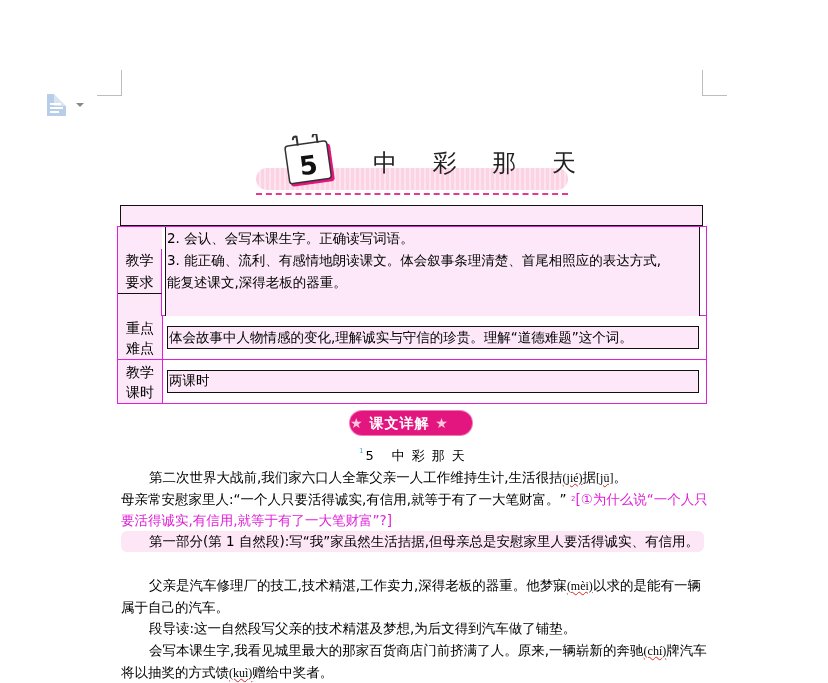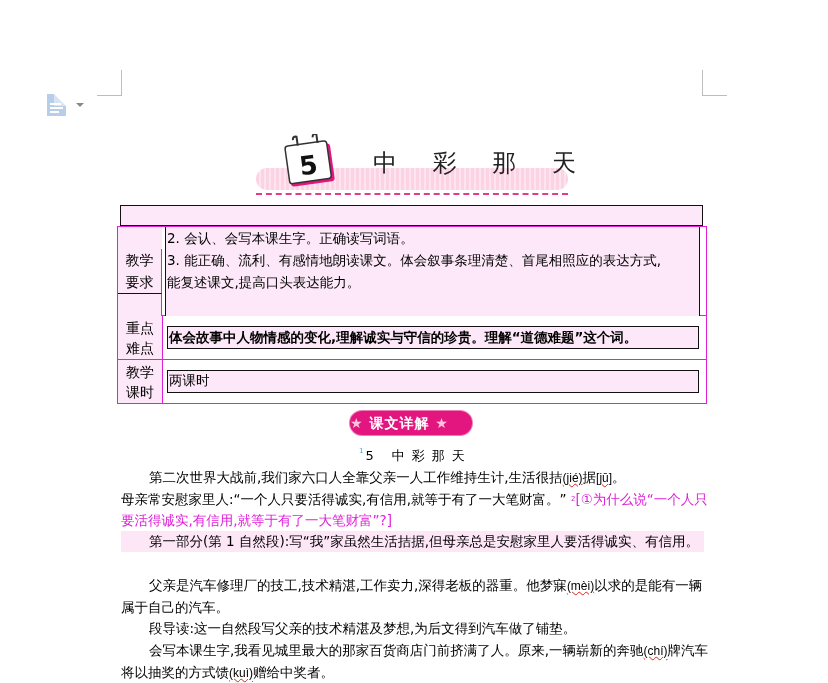--- a/index.html
+++ b/index.html
@@ -36,36 +36,36 @@
   .row1 .lbl-top { position:absolute; left:0; top:0; width:44px; height:22px; border-bottom:1px solid #111; background:#fce8f8; }
   .row1 .lbl-bot { position:absolute; left:0; top:66px; width:44px; height:23px; border-top:1px solid #111; background:#fce8f8; border-right:1px solid #e020d8; box-sizing:border-box; }
   .row1 .lbl-mid { position:absolute; left:0; top:22px; width:44px; height:44px; border-right:1px solid #e020d8; box-sizing:border-box; background:#fce8f8;
     font-size:14px; line-height:22px; text-align:center; }
   .row1 .content { position:absolute; left:47px; top:0; right:6px; height:89px; border:1px solid #111; border-top:none; border-bottom:none; background:#fce8f8;
     font-size:13.5px; line-height:22px; padding-left:1px; }
   .row2 { height:44px; }
   .row3 { height:43px; }
   .boxed { position:absolute; left:49px; right:7px; height:21px; border:1px solid #111; background:#fce8f8;
     font-size:13.5px; line-height:20px; padding-left:1px; white-space:nowrap; }
-  .row2 .boxed { top:10px;font-weight:bold; }
+  .row2 .boxed { top:10px; }
   .row3 .boxed { top:10px;font-family:Liberation Serif, serif; }
 
   
   .badge { position:absolute; left:350px; top:411px; width:122px; height:24px; background:#e3157e; border-radius:12px;
     box-shadow:0 0 0 1px #f07ab5; color:#fff; font-size:14px; font-weight:bold; line-height:24px; letter-spacing:1px; }
   .badge .star { color:#f9c4dc; font-size:14px; }
 
   .sub-title { position:absolute; left:359px; top:447px; font-size:13px; letter-spacing:7px; }
   .sub-title .mark { font-size:7px; color:#4aa3df; vertical-align:top; letter-spacing:0; margin-right:2px; }
 
   
   .para { position:absolute; left:121px; width:590px; font-size:13.5px; line-height:21px; }
   .pink-bg { background:#fde6f6; }
   .magenta { color:#e020d8; }
-  .py { font-family:Liberation Sans, sans-serif; font-size:12px; text-decoration:underline wavy #d22; text-decoration-thickness:1px; }
+  .py { font-family:Liberation Serif, serif; font-size:12px; text-decoration:underline wavy #d22; text-decoration-thickness:1px; }
   .sup { font-size:7px; vertical-align:top; color:#e020d8; }
 </style>
 </head>
 <body>
 
 <div class="corner corner-tl"></div>
 <div class="corner corner-tr"></div>
 
 <div class="doc-icon">
   <div class="ln" style="top:9px;width:11px"></div>
@@ -92,21 +92,21 @@
   <div class="row row1">
     <div class="lbl-top"></div>
     <div class="lbl-mid">
       <div>教学</div>
       <div>要求</div>
     </div>
     <div class="lbl-bot"></div>
     <div class="content">
       <div>2. 会认、会写本课生字。正确读写词语。</div>
       <div>3. 能正确、流利、有感情地朗读课文。体会叙事条理清楚、首尾相照应的表达方式,</div>
-      <div>能复述课文,提高口头表达能力。</div>
+      <div>能复述课文,深得老板的器重。</div>
     </div>
   </div>
   <div class="row row2">
     <div class="lbl">
       <div>
         <div>重点</div>
         <div>难点</div>
       </div>
     </div>
     <div class="boxed">体会故事中人物情感的变化,理解诚实与守信的珍贵。理解“道德难题”这个词。</div>
@@ -135,21 +135,21 @@
 <div class="para" style="top:467px;">
   <div style="text-indent:28px;">
     <span>第二次世界大战前,我们家六口人全靠父亲一人工作维持生计,生活很拮</span><span class="py">(jié)</span><span>据</span><span class="py">[jū]</span><span>。</span>
   </div>
   <div>
     <span>母亲常安慰家里人:“一个人只要活得诚实,有信用,就等于有了一大笔财富。”</span>
     <span class="sup">2</span><span class="magenta">[①为什么说“一个人只要活得诚实,有信用,就等于有了一大笔财富”?]</span>
   </div>
 </div>
 
-<div class="para pink-bg" style="top:531px; text-indent:28px; left:121px; width:583px;">第一部分(第 1 自然段):写“我”家虽然生活拮据,但母亲总是安慰家里人要活得诚实、有信用。</div>
+<div class="para pink-bg" style="top:531px; text-indent:28px; left:121px; width:583px;border-radius:6px;">第一部分(第 1 自然段):写“我”家虽然生活拮据,但母亲总是安慰家里人要活得诚实、有信用。</div>
 
 <div class="para" style="top:575px;">
   <div style="text-indent:28px;">
     <span>父亲是汽车修理厂的技工,技术精湛,工作卖力,深得老板的器重。他梦寐</span><span class="py">(mèi)</span><span>以求的是能有一辆属于自己的汽车。</span>
   </div>
 </div>
 
 <div class="para" style="top:618px; text-indent:28px;">段导读:这一自然段写父亲的技术精湛及梦想,为后文得到汽车做了铺垫。</div>
 
 <div class="para" style="top:640px;">

